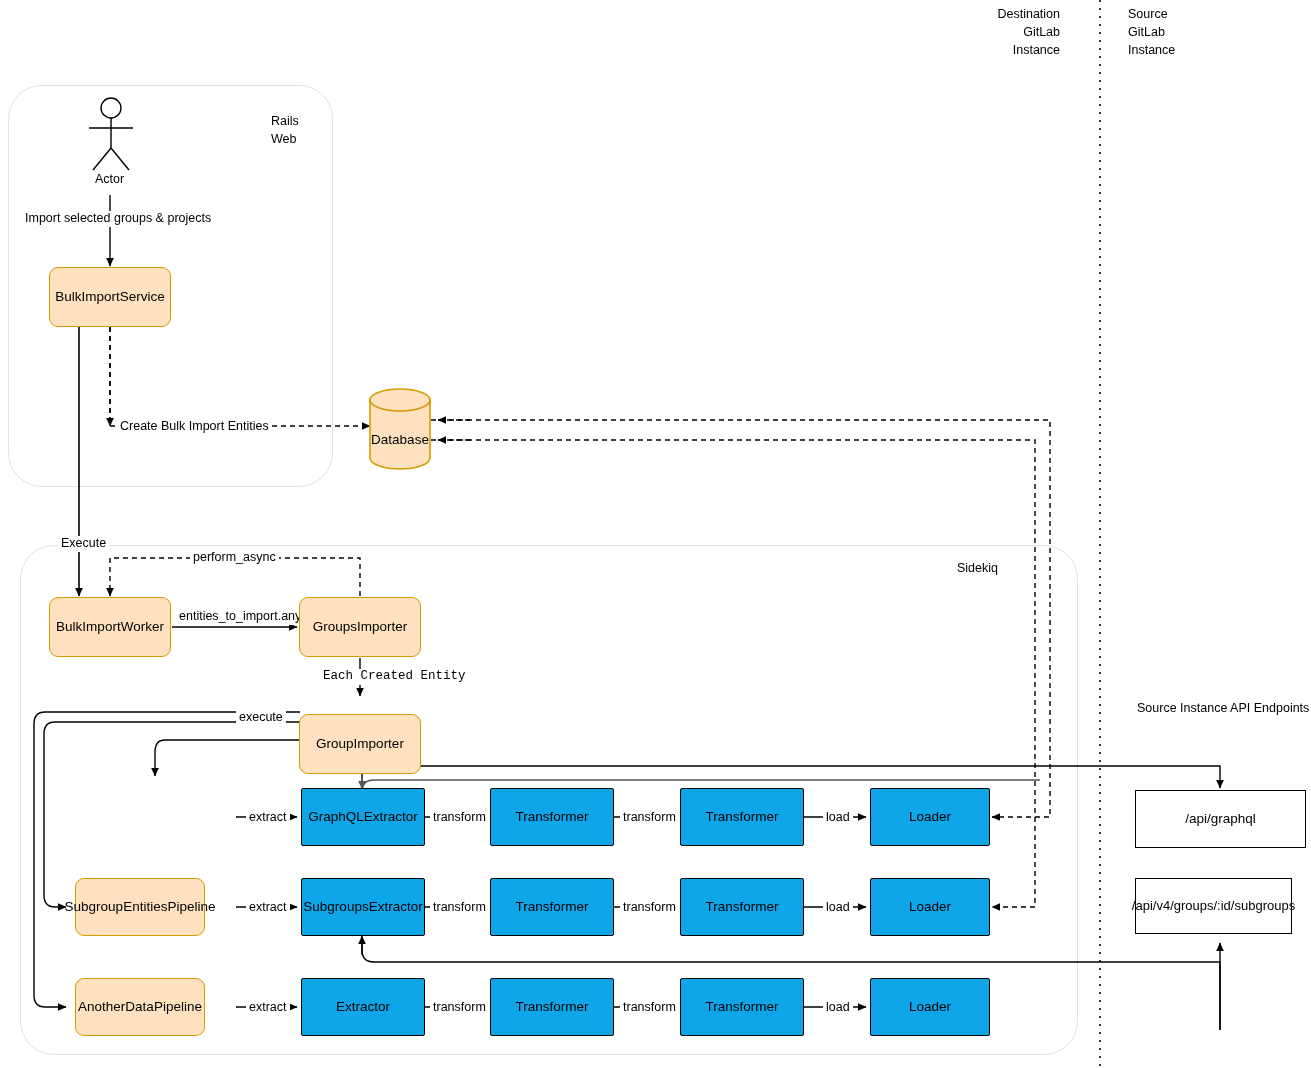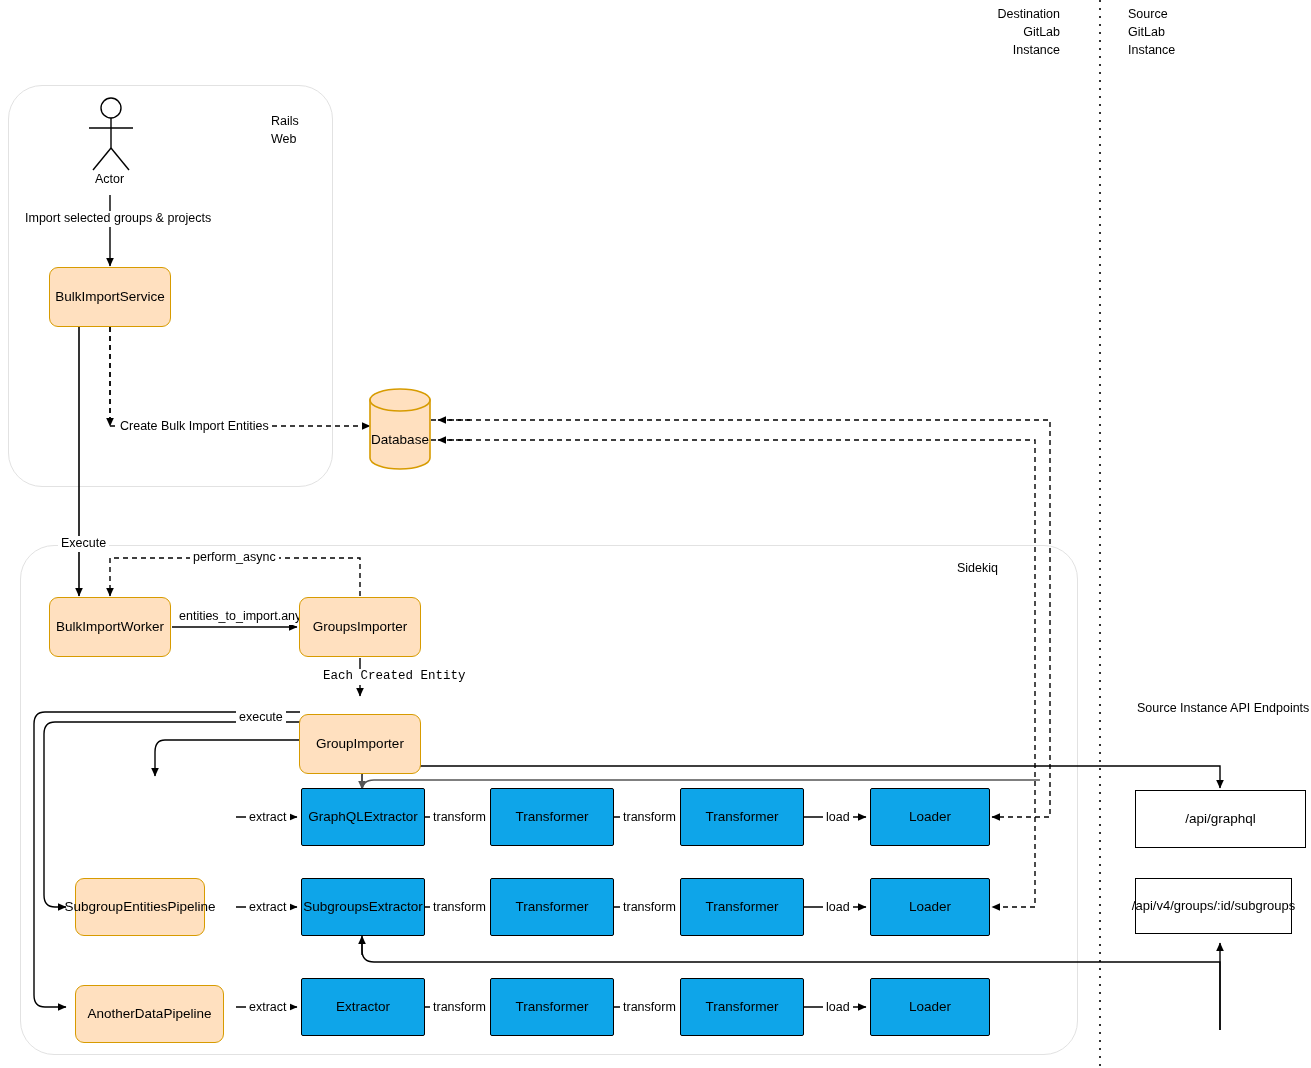--- a/index.html
+++ b/index.html
@@ -156,21 +156,21 @@
   <div class="node white" style="left:490px;top:788px;width:124px;height:58px;">Transformer</div>
   <div class="node white" style="left:680px;top:788px;width:124px;height:58px;">Transformer</div>
   <div class="node white" style="left:870px;top:788px;width:120px;height:58px;">Loader</div>
 
   <div class="node orange" style="left:75px;top:878px;width:130px;height:58px;">SubgroupEntitiesPipeline</div>
   <div class="node white" style="left:301px;top:878px;width:124px;height:58px;">SubgroupsExtractor</div>
   <div class="node white" style="left:490px;top:878px;width:124px;height:58px;">Transformer</div>
   <div class="node white" style="left:680px;top:878px;width:124px;height:58px;">Transformer</div>
   <div class="node white" style="left:870px;top:878px;width:120px;height:58px;">Loader</div>
 
-  <div class="node orange" style="left:75px;top:978px;width:149px;height:58px;margin-top:7px;">AnotherDataPipeline</div>
+  <div class="node orange" style="left:75px;top:978px;width:130px;height:58px;">AnotherDataPipeline</div>
   <div class="node white" style="left:301px;top:978px;width:124px;height:58px;">Extractor</div>
   <div class="node white" style="left:490px;top:978px;width:124px;height:58px;">Transformer</div>
   <div class="node white" style="left:680px;top:978px;width:124px;height:58px;">Transformer</div>
   <div class="node white" style="left:870px;top:978px;width:120px;height:58px;">Loader</div>
 
   <div class="node plain" style="left:1135px;top:790px;width:171px;height:58px;">/api/graphql</div>
   <div class="node plain" style="left:1135px;top:878px;width:157px;height:56px;font-size:13px;">/api/v4/groups/:id/subgroups</div>
 
 </div>
 

